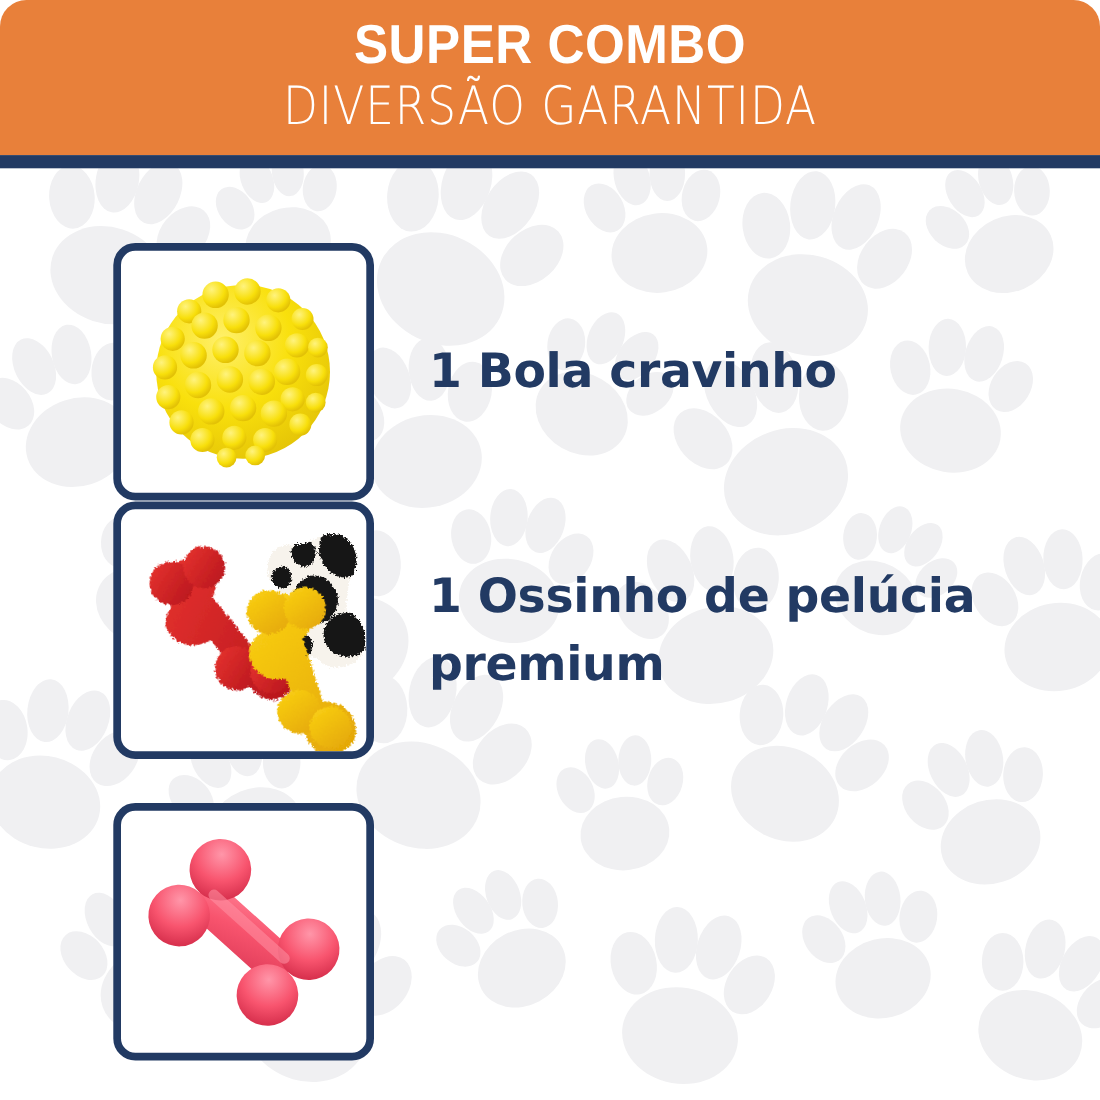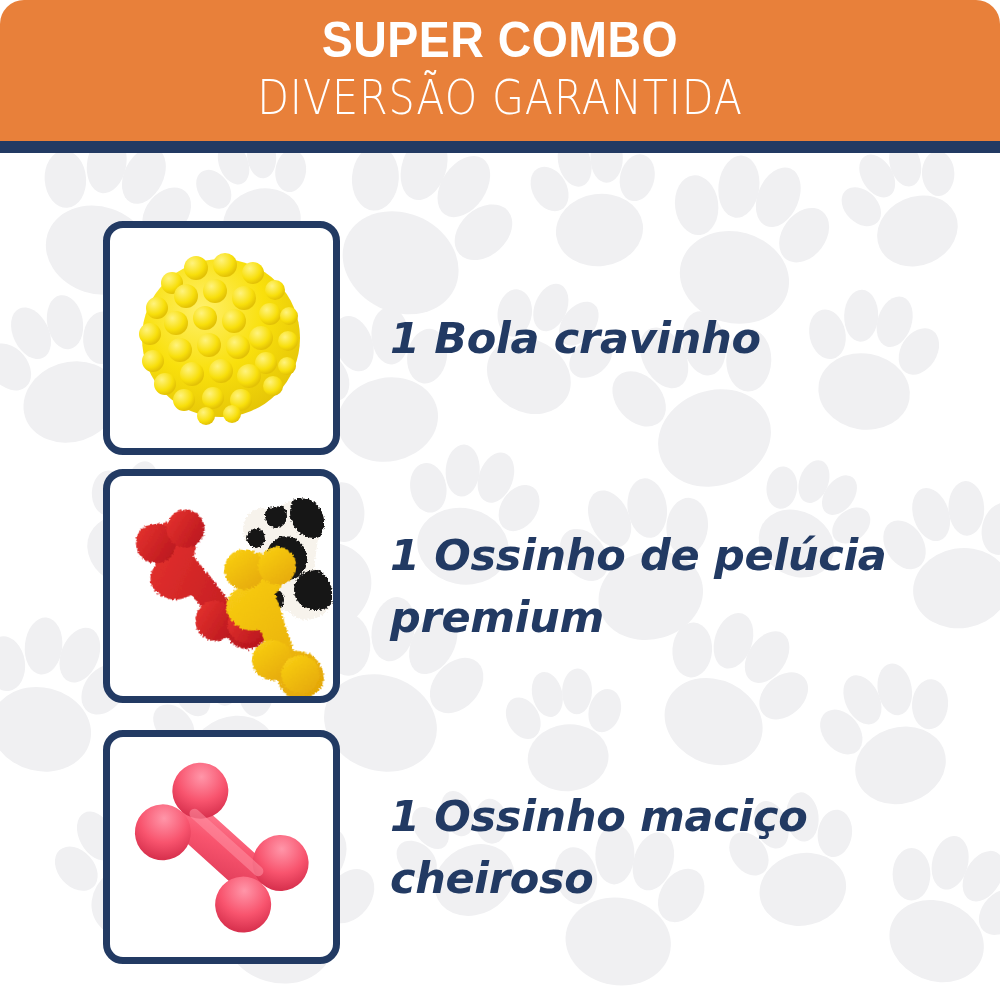--- a/index.html
+++ b/index.html
@@ -85,21 +85,20 @@
     left: 0; top: 153px;
     width: 1000px;
     height: 847px;
     z-index: 2;
   }
   .item-row {
     position: absolute;
     left: 0;
     width: 800px;
     height: 235px;
-    font-style: italic;
   }
   .item-card {
     position: absolute;
     left: 103px;
     top: 0;
     width: 237px;
     height: 234px;
     box-sizing: border-box;
     border: 7px solid #223A63;
     border-radius: 20px;
@@ -242,21 +241,21 @@
               <circle cx="131" cy="172" r="11"></circle>
               <circle cx="96" cy="188" r="9"></circle>
                 <circle cx="122" cy="186" r="9"></circle>
             </g>
           </svg>
         </div>
       </div>
       <div class="item-label label-1line">1 Bola cravinho</div>
     </div>
 
-    <div class="item-row" style="top: 316px;">
+    <div class="item-row" style="top: 303px;">
       <div class="item-card">
         <div class="item-art">
           <svg viewBox="0 0 223 220" xmlns="http://www.w3.org/2000/svg">
             <defs>
               <linearGradient id="redG" x1="0" y1="0" x2="1" y2="1">
                 <stop offset="0%" stop-color="#E8342F"></stop>
                 <stop offset="100%" stop-color="#B5141C"></stop>
               </linearGradient>
               <linearGradient id="yelG" x1="0" y1="0" x2="1" y2="1">
                 <stop offset="0%" stop-color="#FBD215"></stop>
@@ -327,17 +326,16 @@
               <rect x="58" y="92" width="108" height="38" rx="19" fill="url(#pinkShaft)"></rect>
               <circle cx="58" cy="82" r="28" fill="url(#pinkKnob)"></circle>
               <circle cx="58" cy="138" r="28" fill="url(#pinkKnob)"></circle>
               <circle cx="166" cy="82" r="28" fill="url(#pinkKnob)"></circle>
               <circle cx="166" cy="138" r="28" fill="url(#pinkKnob)"></circle>
               <rect x="64" y="98" width="96" height="10" rx="5" fill="#FF91A4" opacity="0.55"></rect>
             </g>
           </svg>
         </div>
       </div>
-      <div class="item-label label-2line">1 Ossinho maciço cheiroso</div>
     </div>
 
   </div>
 </div>
 
 </body></html>

